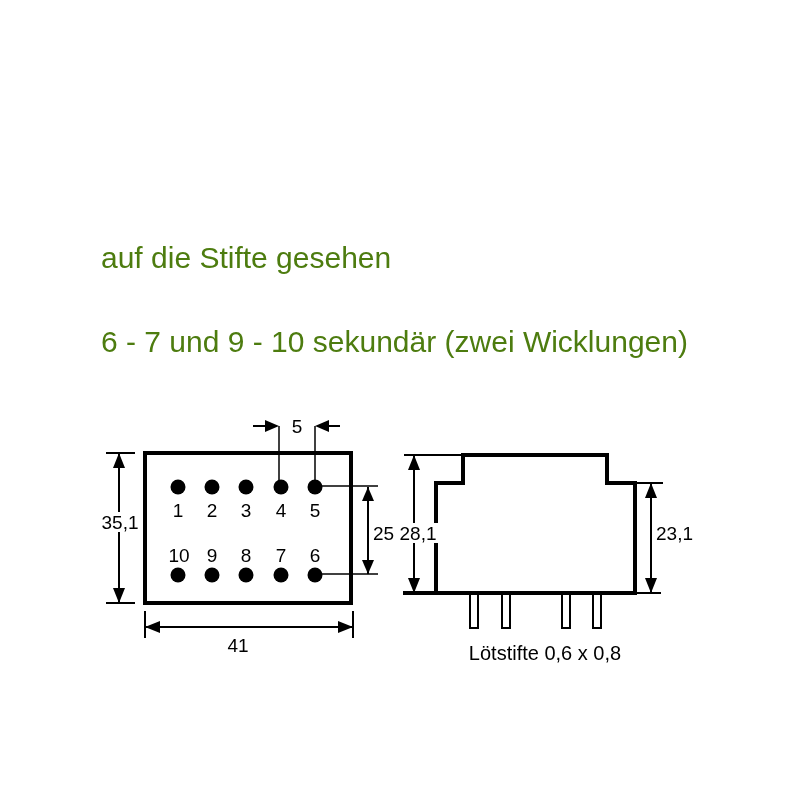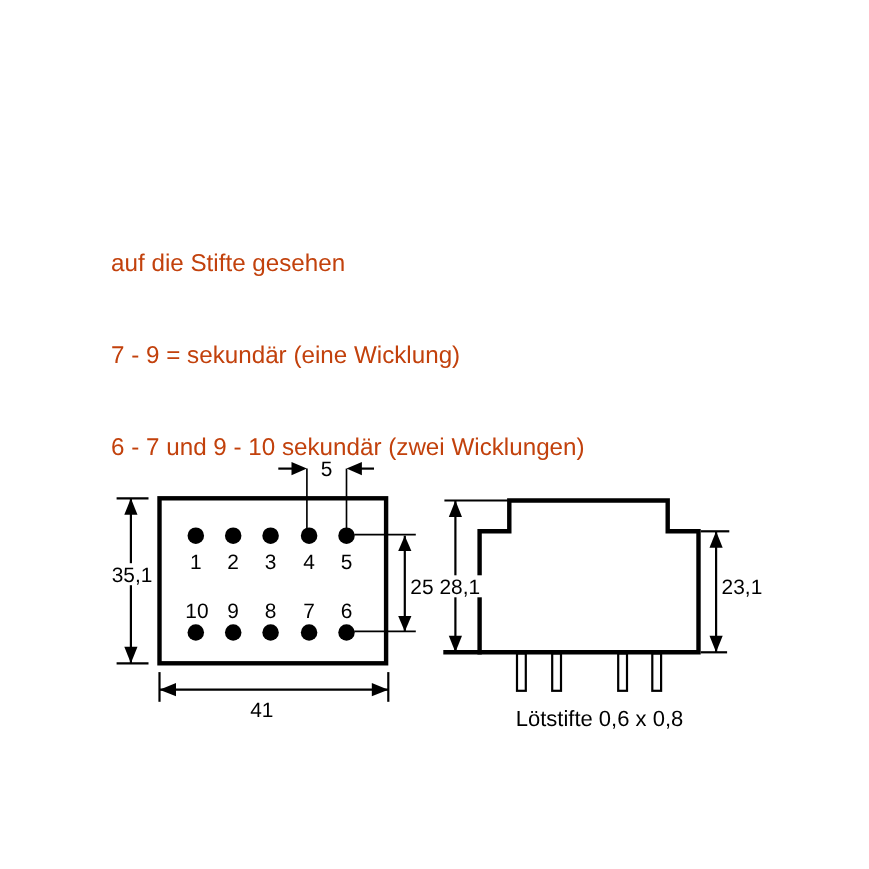--- a/index.html
+++ b/index.html
@@ -12,25 +12,25 @@
     width: 790px;
     height: 790px;
     background: #ffffff;
     font-family: "Liberation Sans", sans-serif;
     color: #000000;
     overflow: hidden;
   }
   .notes {
     position: absolute;
     left: 101px;
-    top: 169px;
-    font-size: 22px;
+    top: 188px;
+    font-size: 30px;
     line-height: 28px;
     white-space: pre;
-    color: #c2410c;
+    color: #4d7c0f;
   }
   .notes div { height: 28px; }
   #diagram-svg {
     position: absolute;
     left: 0;
     top: 0;
   }
   #diagram-svg text {
     font-family: "Liberation Sans", sans-serif;
     fill: #000000;
@@ -47,21 +47,20 @@
   .pin-leg   { fill: #ffffff; stroke: #000000; stroke-width: 2; }
   .label-bg  { fill: #ffffff; stroke: none; }
 </style>
 </head>
 <body>
 
 <div id="canvas">
 
   <div class="notes">
     <div>auf die Stifte gesehen</div>
-    <div>7 - 9 = sekundär (eine Wicklung)</div>
     <div>6 - 7 und 9 - 10 sekundär (zwei Wicklungen)</div>
   </div>
 
   <svg id="diagram-svg" width="790" height="790" viewBox="0 0 790 790">
 
     <g>
 
       <rect x="145" y="453" width="206" height="150" class="outline"></rect>
 
       <line x1="279" y1="426" x2="279" y2="482" class="thinline"></line>

